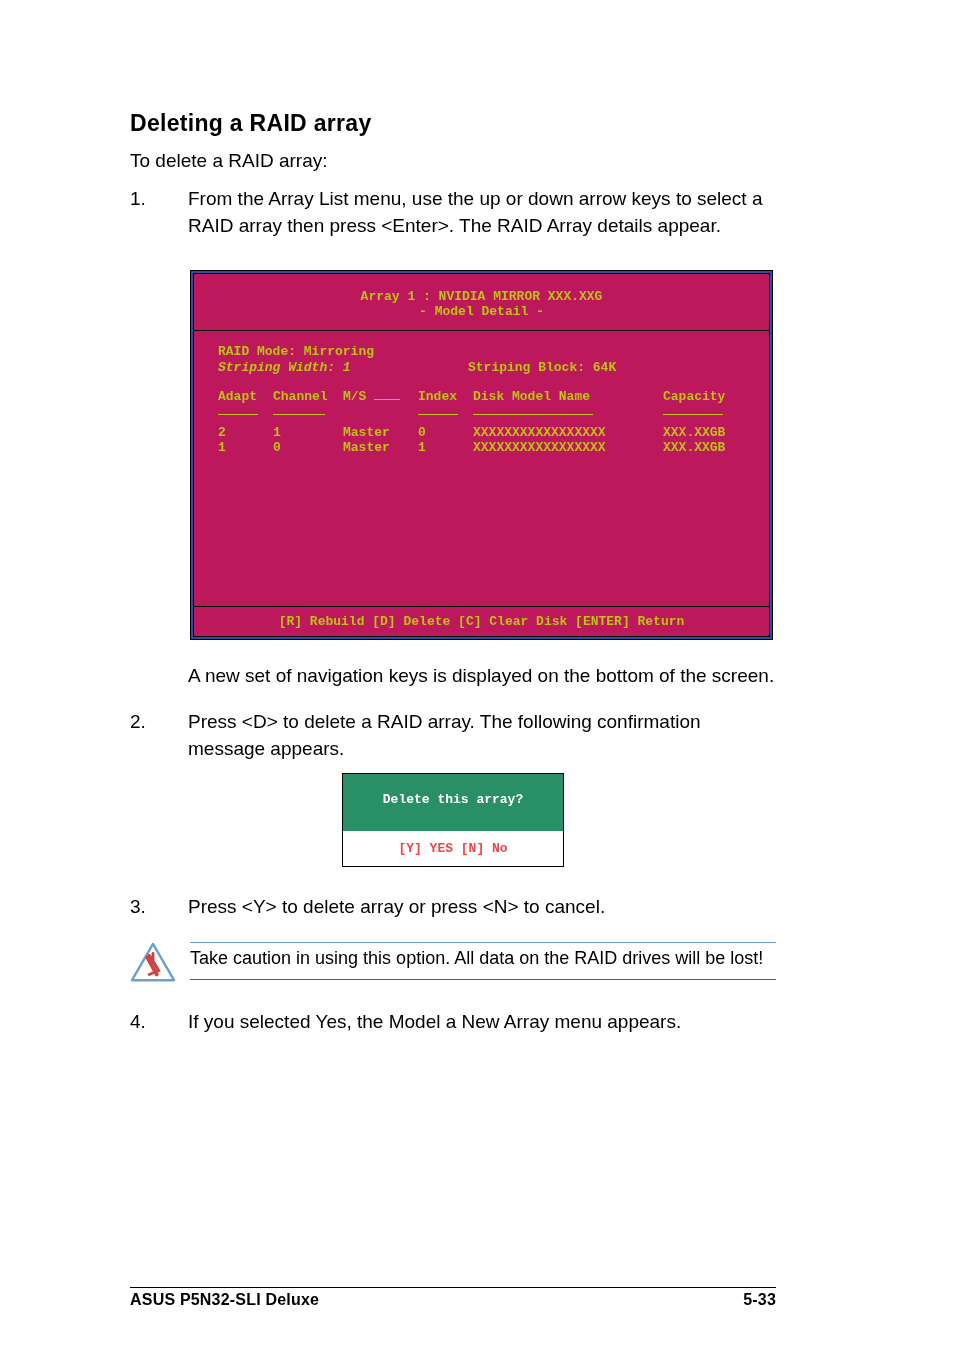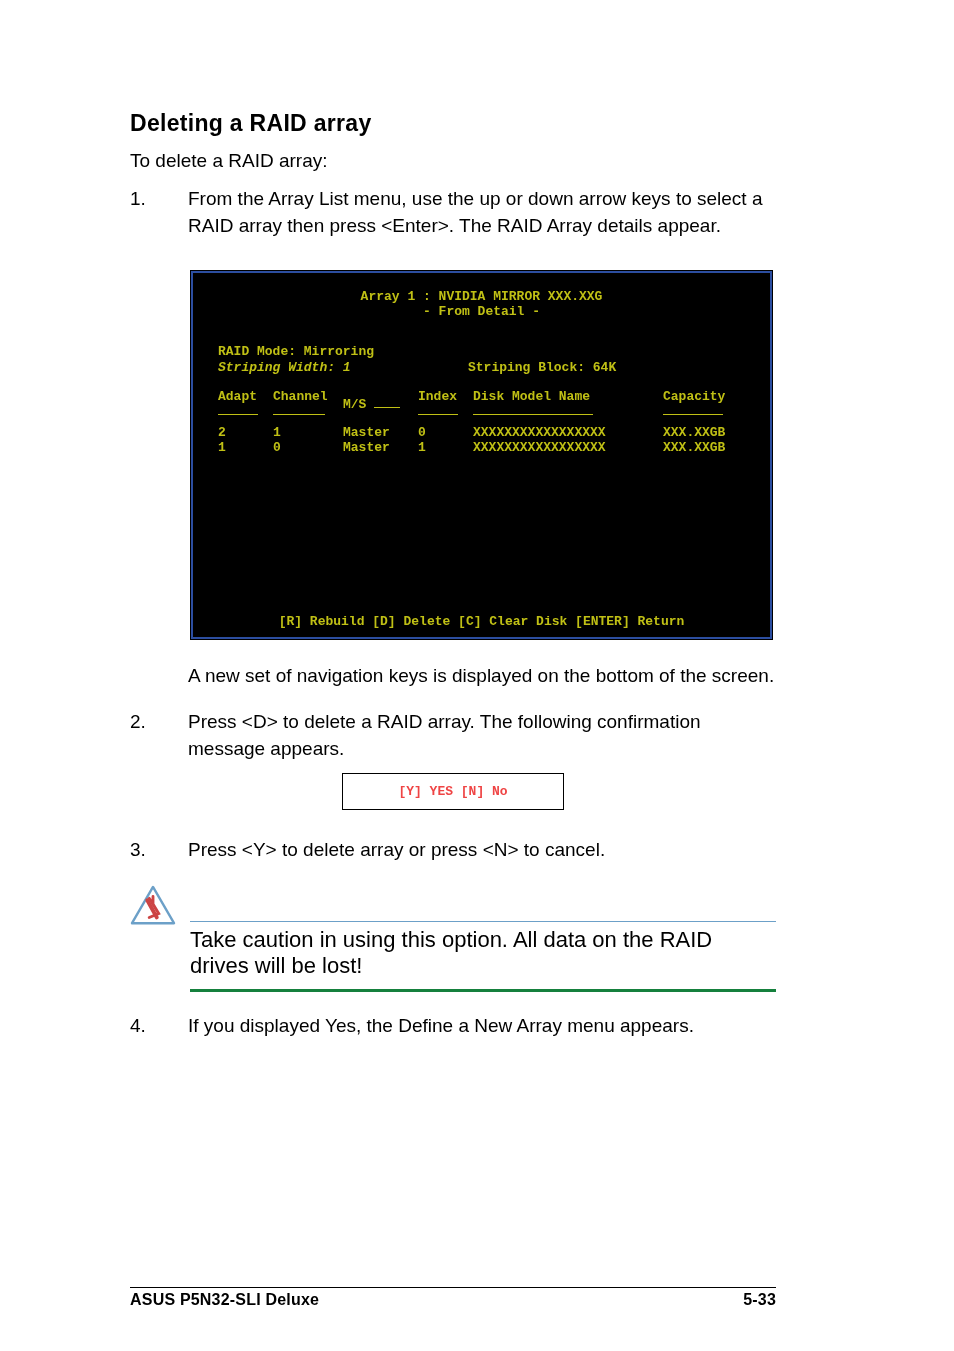--- a/index.html
+++ b/index.html
@@ -46,41 +46,40 @@
   .panel-wrap {
     margin: 30px 0 10px 60px;
     width: 575px;
     border: 4px double #000000;
     background: #2c4ea0;
     position: relative;
   }
   .panel {
     font-family: "Courier New", monospace;
     color: #c0c015;
-    background: #000000;
+    background: #be185d;
     font-size: 13px;
     line-height: 1.15;
   }
   .panel-head {
     text-align: center;
     padding: 16px 10px 10px;
     font-weight: bold;
   }
   .panel-sep {
     border: none;
     border-top: 1px solid #000;
     margin: 0;
   }
   .panel-body {
     padding: 14px 24px 10px;
     font-weight: bold;
   }
   .hdr-row, .data-row {
     display: flex;
-    align-items: center;
   }
   .col-adapt   { width: 55px; }
   .col-channel { width: 70px; }
   .col-ms      { width: 75px; }
   .col-index   { width: 55px; }
   .col-model   { width: 190px; }
   .col-cap     { width: 75px; }
   .hdr-row span {
     display: inline-block;
   }
@@ -131,24 +130,23 @@
     margin: 22px 0 18px 0;
   }
   .caution-icon {
     width: 46px;
     flex: none;
     margin-right: 14px;
   }
   .caution-lines {
     flex: 1;
     border-top: 1px solid #6ca0c8;
-    border-bottom: 3px solid #15803d;
+    border-bottom: 1px solid #15803d;
     padding: 5px 0 10px;
-    font-size: 22px;
-    margin-top: 36px;
+    font-size: 18px;
   }
 
   
   .footer {
     position: absolute;
     bottom: 42px;
     left: 130px;
     right: 120px;
     border-top: 1px solid #000;
     padding-top: 3px;
@@ -172,21 +170,21 @@
     <li>
       <span class="num body-text">1.</span>
       <span class="body-text">From the Array List menu, use the up or down arrow keys to select a RAID array then press &lt;Enter&gt;. The RAID Array details appear.</span>
     </li>
   </ul>
 
   <div class="panel-wrap">
     <div class="panel">
       <div class="panel-head">
         <div>Array 1 : NVIDIA MIRROR  XXX.XXG</div>
-        <div>- From Detail -</div>
+        <div>- Model Detail -</div>
       </div>
       <hr class="panel-sep">
       <div class="panel-body">
         <div>RAID Mode: Mirroring</div>
         <div style="display:flex; margin-top:2px;">
           <div style="width:250px;font-style:italic;">Striping Width: 1</div>
           <div>Striping Block: 64K</div>
         </div>
 
         <div style="height:14px;"></div>
@@ -248,20 +246,21 @@
     <li style="margin-bottom:18px;">
       <span class="body-text">A new set of  navigation keys is displayed on the bottom of the screen.</span>
     </li>
     <li>
       <span class="num body-text">2.</span>
       <span class="body-text">Press &lt;D&gt; to delete a RAID array. The following confirmation message appears.</span>
     </li>
   </ul>
 
   <div class="dialog-wrap">
+    <div class="dialog-top">Delete this array?</div>
     <div class="dialog-bottom">[Y] YES   [N] No</div>
   </div>
 
   <ul class="num-list" style="margin-top:26px;">
     <li>
       <span class="num body-text">3.</span>
       <span class="body-text">Press &lt;Y&gt; to delete array or press &lt;N&gt; to cancel.</span>
     </li>
   </ul>
 
@@ -272,21 +271,21 @@
         <path d="M20 14 L30 30 M24 12 L24 20 L30 30 L20 34" fill="none" stroke="#cc4444" stroke-width="3" stroke-linecap="round"></path>
         <path d="M18 16 L28 34" fill="none" stroke="#cc4444" stroke-width="4" stroke-linecap="round"></path>
       </svg>
     </div>
     <div class="caution-lines">Take caution in using this option. All data on the RAID drives will be lost!</div>
   </div>
 
   <ul class="num-list" style="margin-top:20px;">
     <li>
       <span class="num body-text">4.</span>
-      <span class="body-text">If you displayed Yes, the Define a New Array menu appears.</span>
+      <span class="body-text">If you selected Yes, the Model a New Array menu appears.</span>
     </li>
   </ul>
 
   <div class="footer">
     <span class="left">ASUS P5N32-SLI Deluxe</span>
     <span class="right">5-33</span>
   </div>
 
 </div>
 

